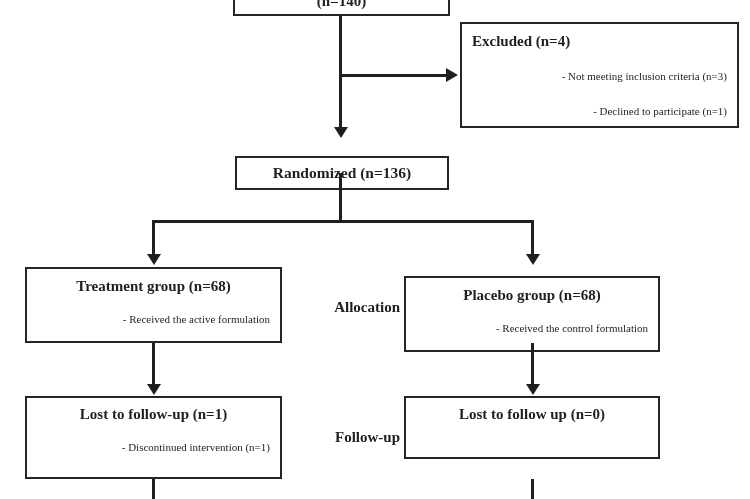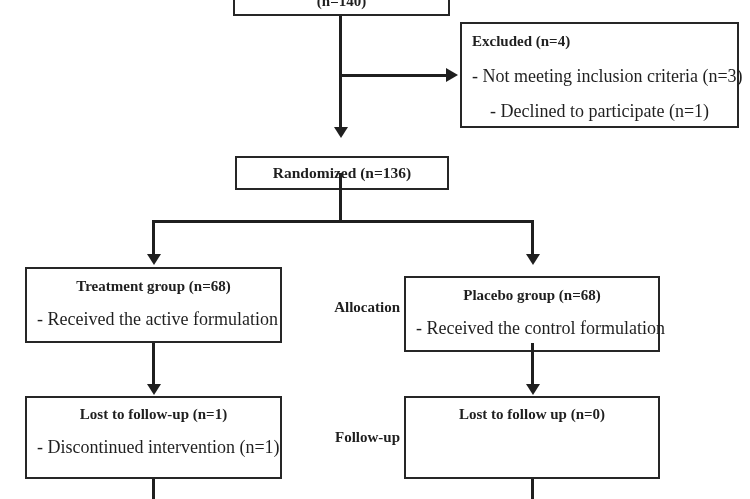--- a/index.html
+++ b/index.html
@@ -24,23 +24,23 @@
     border: 2px solid #262626;
   }
   .fbox .title {
     font-weight: bold;
     font-size: 15px;
     line-height: 16px;
     text-align: center;
     white-space: nowrap;
   }
   .fbox .item {
-    font-size: 18px;
+    font-size: 11px;
     line-height: 16px;
-    text-align: center;
+    text-align: right;
     white-space: nowrap;
   }
   .pad-box {
     padding: 8px 10px 0 10px;
   }
   .left-title .title {
     text-align: left;
   }
   .line {
     position: absolute;
@@ -124,20 +124,20 @@
   <div class="line" style="left:531px; top:343px; width:3px; height:42px;"></div>
   <div class="arrow-down" style="left:526px; top:384px;"></div>
 
   <div class="fbox pad-box" style="left:25px; top:396px; width:257px; height:83px; padding-top:8px;">
     <div class="title">Lost to follow-up (n=1)</div>
     <div class="item" style="margin-top:17px;">- Discontinued intervention (n=1)</div>
   </div>
 
   <div class="stage-label" style="left:280px; top:429px;">Follow-up</div>
 
-  <div class="fbox pad-box" style="left:404px; top:396px; width:256px; height:83px; padding-top:8px;">
+  <div class="fbox pad-box" style="left:404px; top:396px; width:256px; height:63px; padding-top:8px;">
     <div class="title">Lost to follow up (n=0)</div>
   </div>
 
   <div class="line" style="left:152px; top:479px; width:3px; height:20px;"></div>
   <div class="line" style="left:531px; top:479px; width:3px; height:20px;"></div>
 
 </div>
 
 </body></html>

